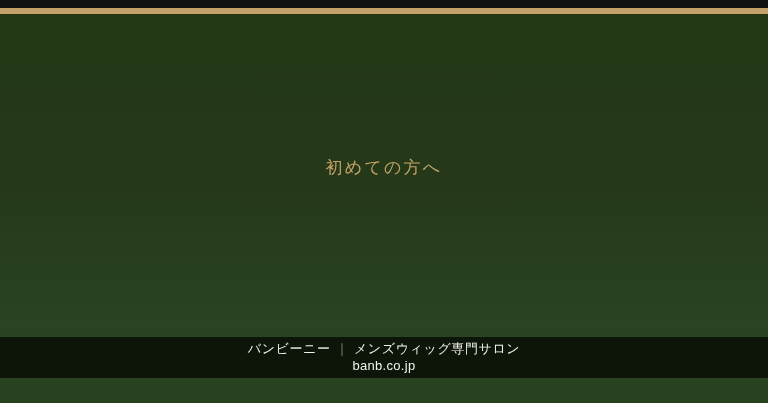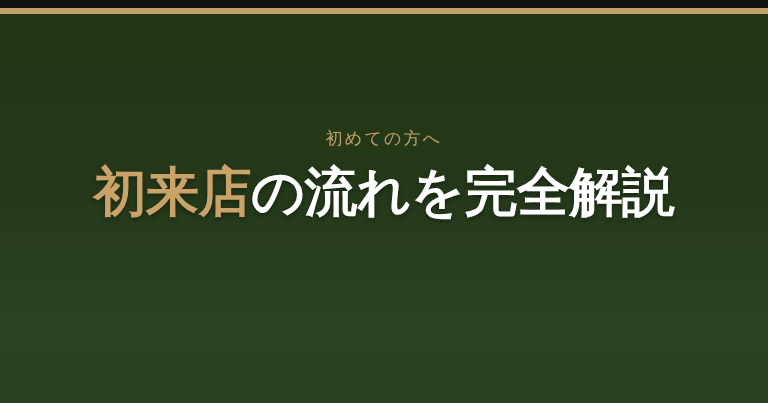--- a/index.html
+++ b/index.html
@@ -125,19 +125,22 @@
 <body>
 
 <div class="banner">
 
   <div class="top-rule"></div>
 
   <div class="hero">
 
     <p class="eyebrow">初めての方へ</p>
 
-    <h1 class="headline"><span class="accent">初来店</span><span>の流れを完全解説</span></h1>
 
 
   </div>
 
+  <div class="footer-band">
+    <div class="brand-line"><span>バンビーニー</span><span class="brand-sep">｜</span><span>メンズウィッグ専門サロン</span></div>
+    <div class="site-url">banb.co.jp</div>
+  </div>
 
 </div>
 
 </body></html>

